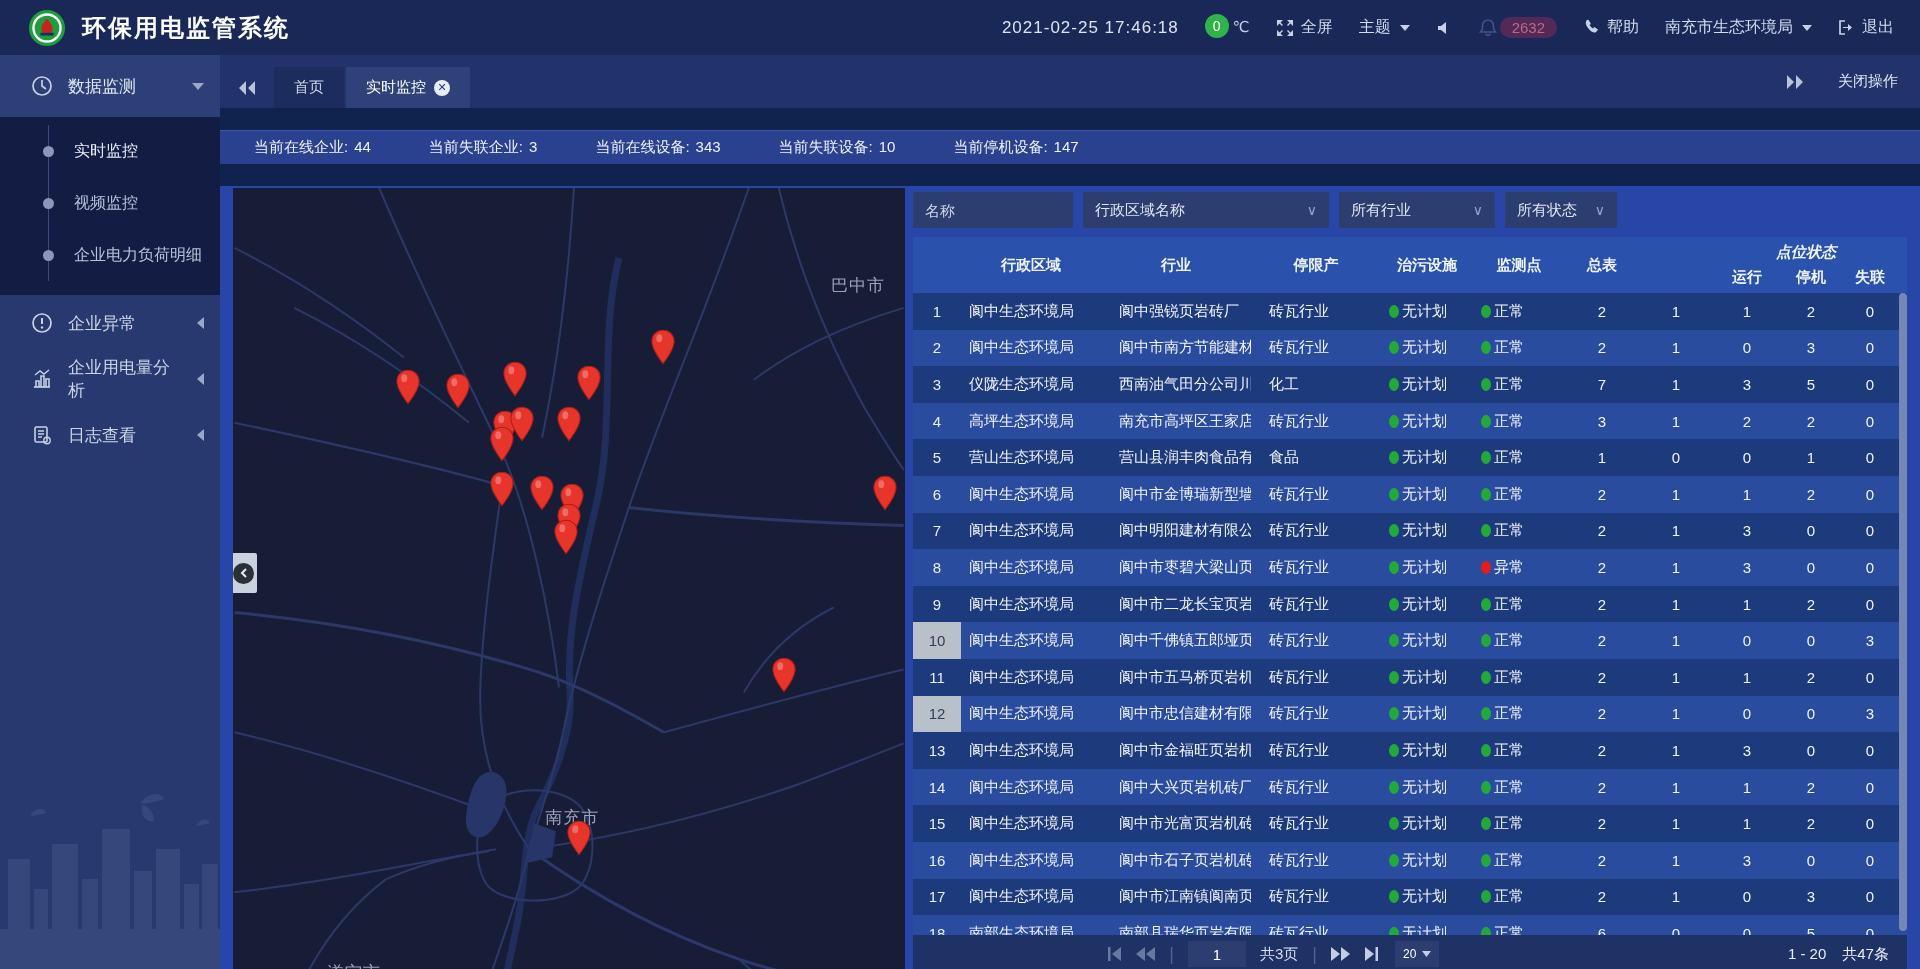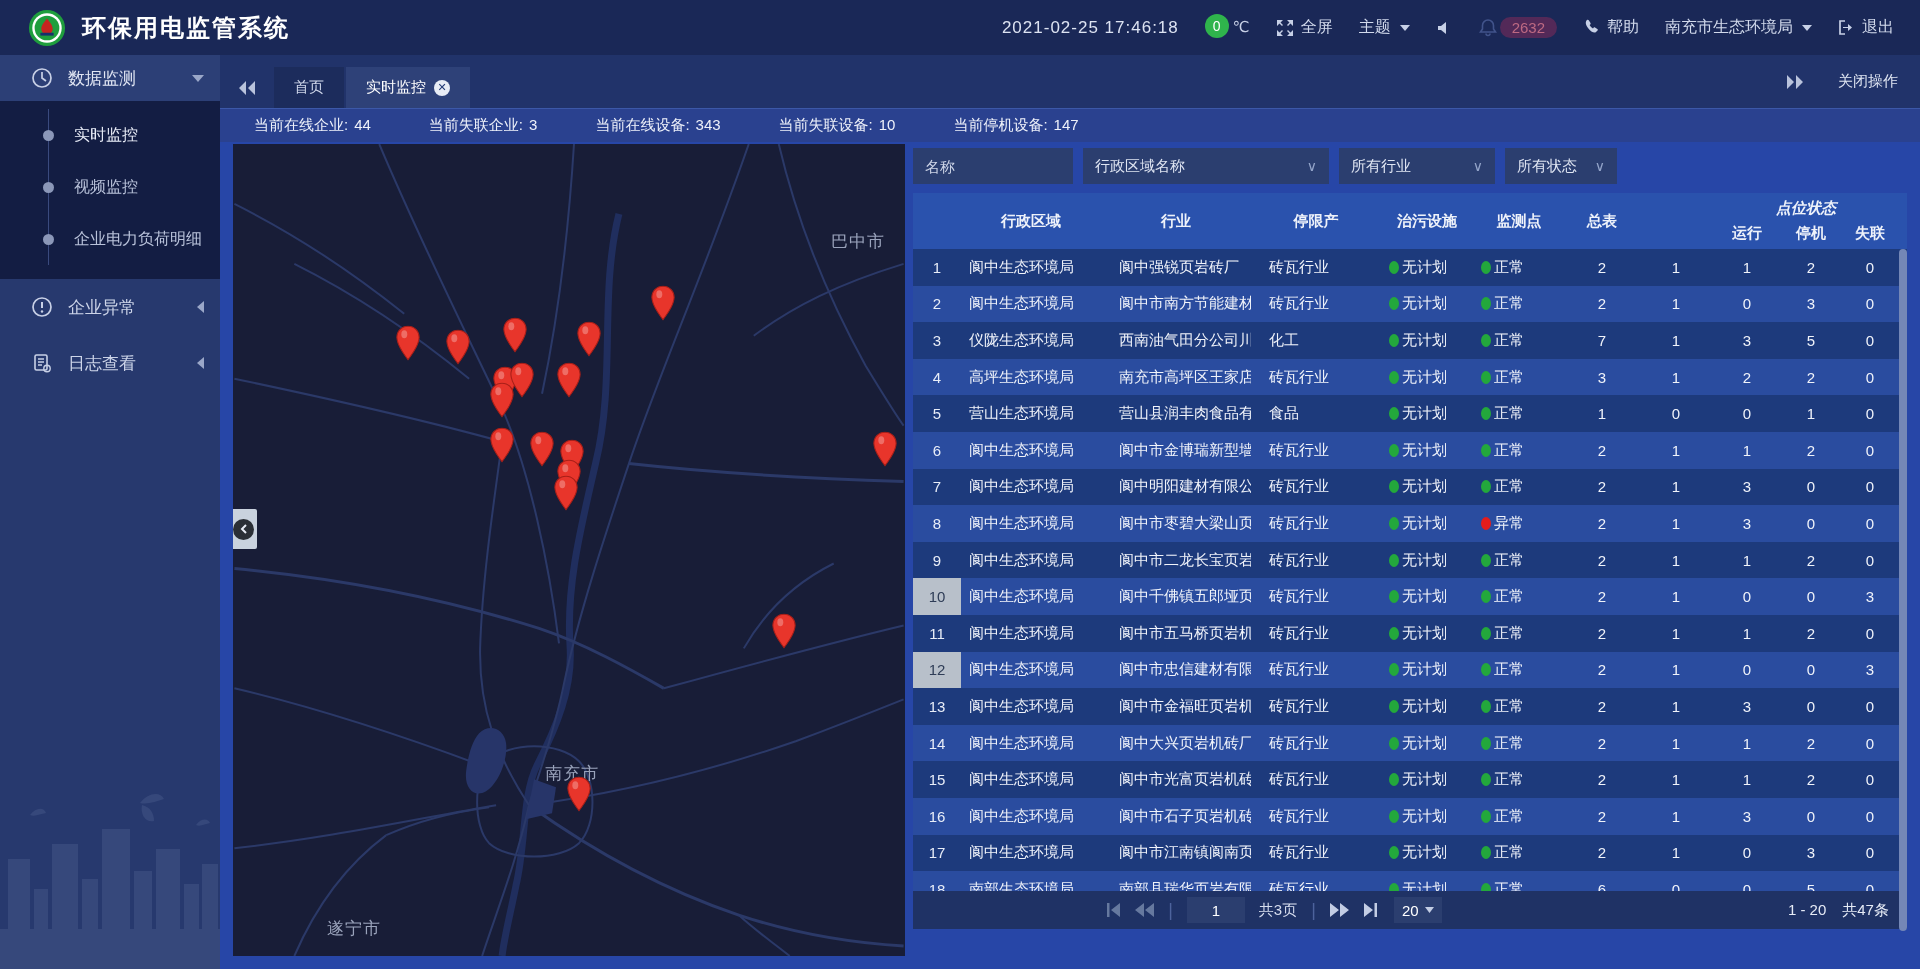--- a/index.html
+++ b/index.html
@@ -22,24 +22,24 @@
   .top-item { display:flex; align-items:center; gap:7px; color:#d2daec; font-size:16px; cursor:pointer; }
   .caret-down { display:inline-block; width:0; height:0; border-left:5px solid transparent;
     border-right:5px solid transparent; border-top:6px solid #c7d0e6; margin-left:2px; }
   .bell-wrap { display:flex; align-items:center; gap:2px; opacity:.95; }
   .badge-pill { background:rgba(160,45,90,.45); color:#c76d85; border-radius:11px;
     padding:2px 12px; font-size:15px; }
 
   
   .body { flex:1; display:flex; min-height:0; }
   .sidebar { width:220px; background:#27396e; position:relative; flex:0 0 auto; overflow:hidden; }
-  .main { flex:1; display:flex; flex-direction:column; min-width:0; }
+  .main { flex:1; display:flex; flex-direction:column; min-width:0;gap:22px; }
 
   
-  .menu-group-head { height:46px; display:flex; align-items:center; gap:15px; padding:0 16px 0 31px;
+  .menu-group-head { height:62px; display:flex; align-items:center; gap:15px; padding:0 16px 0 31px;
     background:#2c3f76; color:#e2e7f4; font-size:17px; cursor:pointer; }
   .menu-group-head .chev { margin-left:auto; }
   .submenu { background:#131d43; padding:8px 0 14px; }
   .submenu-item { height:52px; display:flex; align-items:center; color:#b9c2da; font-size:16px;
     cursor:pointer; position:relative; padding-left:74px; }
   .submenu-item.active { color:#e9edf8; }
   .submenu-rail { position:absolute; left:48px; top:0; bottom:0; width:1px; background:#3a4a7e; }
   .submenu-item .dot { position:absolute; left:43px; width:11px; height:11px; border-radius:50%;
     background:#8b97b8; }
   .menu-item { height:56px; display:flex; align-items:center; gap:15px; padding:0 16px 0 31px;
@@ -118,21 +118,21 @@
 
   
   .pager { height:38px; background:#1f3265; display:flex; align-items:center; padding:0 18px;
     color:#d6ddee; font-size:15px; flex:0 0 auto; }
   .pager-center { margin:0 auto; display:flex; align-items:center; gap:14px; }
   .pg-btn { display:flex; align-items:center; cursor:pointer; }
   .pg-sep { color:#4d639c; font-size:18px; }
   .page-input { width:58px; height:26px; background:#2b3e6f; color:#fff; text-align:center;
     font-size:15px; display:flex; align-items:center; justify-content:center; }
   .page-size { height:26px; background:#2b3e6f; color:#fff; display:flex; align-items:center;
-    gap:6px; padding:0 8px; cursor:pointer; font-size:15px; }
+    gap:6px; padding:0 8px; cursor:pointer; font-size:12px; }
   .pager-right { margin-left:auto; display:flex; gap:16px; color:#e6ebf6; }
 </style>
 </head>
 <body>
 
 <div class="app">
 
   <header class="topbar">
     <div class="brand">
       <svg class="logo" viewBox="0 0 40 40">
@@ -227,20 +227,29 @@
         <svg class="menu-icon" viewBox="0 0 22 22">
           <circle cx="11" cy="11" r="9" fill="none" stroke="#c8d0e6" stroke-width="1.7"></circle>
           <path d="M11 6v6" stroke="#c8d0e6" stroke-width="2"></path>
             <circle cx="11" cy="15.5" r="1.2" fill="#c8d0e6"></circle>
         </svg>
         <span>企业异常</span>
         <span class="chev left"></span>
       </div>
       <div class="menu-item">
         <svg class="menu-icon" viewBox="0 0 22 22">
+          <path d="M3 19h16" stroke="#c8d0e6" stroke-width="1.7"></path>
+          <path d="M5 19v-6h3v6M10 19V8h3v11M15 19v-8h3v8" fill="none" stroke="#c8d0e6" stroke-width="1.6"></path>
+          <path d="M4 7l5-4 4 3 5-4" fill="none" stroke="#c8d0e6" stroke-width="1.4"></path>
+        </svg>
+        <span>企业用电量分析</span>
+        <span class="chev left"></span>
+      </div>
+      <div class="menu-item">
+        <svg class="menu-icon" viewBox="0 0 22 22">
           <rect x="4" y="3" width="12" height="15" rx="1.5" fill="none" stroke="#c8d0e6" stroke-width="1.6"></rect>
           <path d="M7 7h6M7 10h6M7 13h4" stroke="#c8d0e6" stroke-width="1.4"></path>
           <circle cx="16" cy="16.5" r="3.2" fill="none" stroke="#c8d0e6" stroke-width="1.4"></circle>
         </svg>
         <span>日志查看</span>
         <span class="chev left"></span>
       </div>
 
       <svg class="skyline" viewBox="0 0 220 180">
         <g fill="#aebde0" opacity="0.14">

